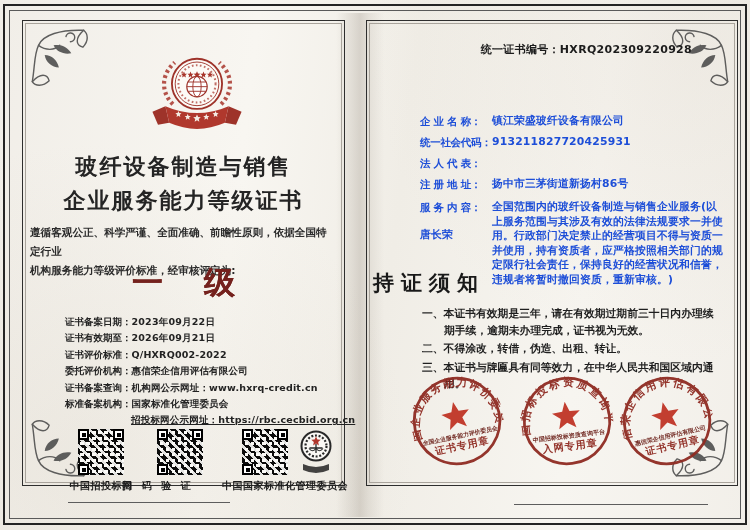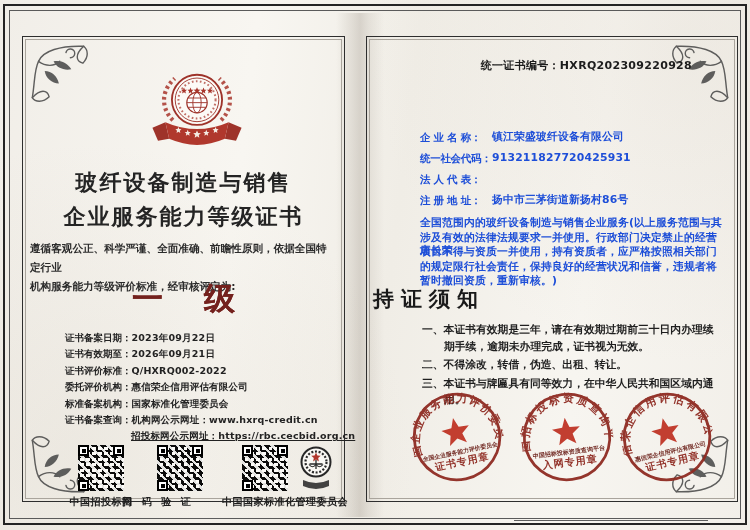--- a/index.html
+++ b/index.html
@@ -15,21 +15,21 @@
       radial-gradient(circle at 12% 88%, rgba(205,196,180,.22), transparent 40%),
       radial-gradient(circle at 92% 8%, rgba(210,200,186,.20), transparent 38%),
       linear-gradient(97deg,#f1eee8 0%,#f8f6f1 32%,#f0ede6 52%,#f7f5f0 76%,#f2efe9 100%);
   }
   .frame-a{position:absolute;left:3px;right:3px;top:4px;bottom:5px;border:2px solid #242424;}
   .frame-b{position:absolute;left:9px;right:9px;top:10px;bottom:11px;border:1px solid #5a5a5a;}
   .gutter{
     position:absolute;top:13px;bottom:13px;left:336px;width:48px;
     background:linear-gradient(90deg,rgba(125,115,102,0) 0%,rgba(135,124,110,.16) 32%,rgba(150,140,128,.30) 50%,rgba(135,124,110,.14) 68%,rgba(125,115,102,0) 100%);
   }
-  .page{position:absolute;top:36px;height:466px;}
+  .page{position:absolute;top:20px;height:466px;}
   .page-left{left:22px;width:323px;}
   .page-right{left:366px;width:372px;}
   .pborder{position:absolute;inset:0;border:1.5px solid #2e2e2e;}
   .pborder::after{content:"";position:absolute;inset:2px;border:1px solid #a9a49c;}
 
   .fl{position:absolute;width:62px;height:62px;opacity:.85;}
   .fl-tl{left:5px;top:5px;}
   .fl-bl{left:5px;bottom:5px;transform:scaleY(-1);}
   .fl-tr{right:5px;top:5px;transform:scaleX(-1);}
   .fl-br{right:5px;bottom:5px;transform:scale(-1,-1);}
@@ -165,26 +165,26 @@
       </div>
     <div class="drow">
         <span class="dl">证书评价标准：</span>
         <span class="dv">Q/HXRQ002-2022</span>
       </div>
     <div class="drow">
         <span class="dl">委托评价机构：</span>
         <span class="dv">惠信荣企信用评估有限公司</span>
       </div>
     <div class="drow">
+        <span class="dl">证书备案查询：</span>
+        <span class="dv">机构网公示网址：www.hxrq-credit.cn</span>
+      </div>
+    <div class="drow">
         <span class="dl">标准备案机构：</span>
         <span class="dv">国家标准化管理委员会</span>
-      </div>
-    <div class="drow">
-        <span class="dl">证书备案查询：</span>
-        <span class="dv">机构网公示网址：www.hxrq-credit.cn</span>
       </div>
     <div class="drow cont">
         <span class="dv">招投标网公示网址：https://rbc.cecbid.org.cn</span>
       </div>
   </div>
 
   <div class="qr qr1">
       <i class="f-tl"></i>
       <i class="f-tr"></i>
       <i class="f-bl"></i>
@@ -238,20 +238,21 @@
     </div>
   <div class="irow ir3">
       <span class="ilabel">法 人 代 表：</span>
       <span class="ivalue">唐长荣</span>
     </div>
   <div class="irow ir4">
       <span class="ilabel">注 册 地 址：</span>
       <span class="ivalue">扬中市三茅街道新扬村86号</span>
     </div>
   <div class="irow ir5">
+      <span class="ilabel">服 务 内 容：</span>
       <span class="ivalue">全国范围内的玻纤设备制造与销售企业服务(以上服务范围与其涉及有效的法律法规要求一并使用。行政部门决定禁止的经营项目不得与资质一并使用，持有资质者，应严格按照相关部门的规定限行社会责任，保持良好的经营状况和信誉，违规者将暂时撤回资质，重新审核。)</span>
     </div>
 
   <div class="notice-title">持证须知</div>
 
   <div class="notices">
     <div class="notice">一、本证书有效期是三年，请在有效期过期前三十日内办理续期手续，逾期未办理完成，证书视为无效。</div>
     <div class="notice">二、不得涂改，转借，伪造、出租、转让。</div>
     <div class="notice">三、本证书与牌匾具有同等效力，在中华人民共和国区域内通用。</div>
   </div>

